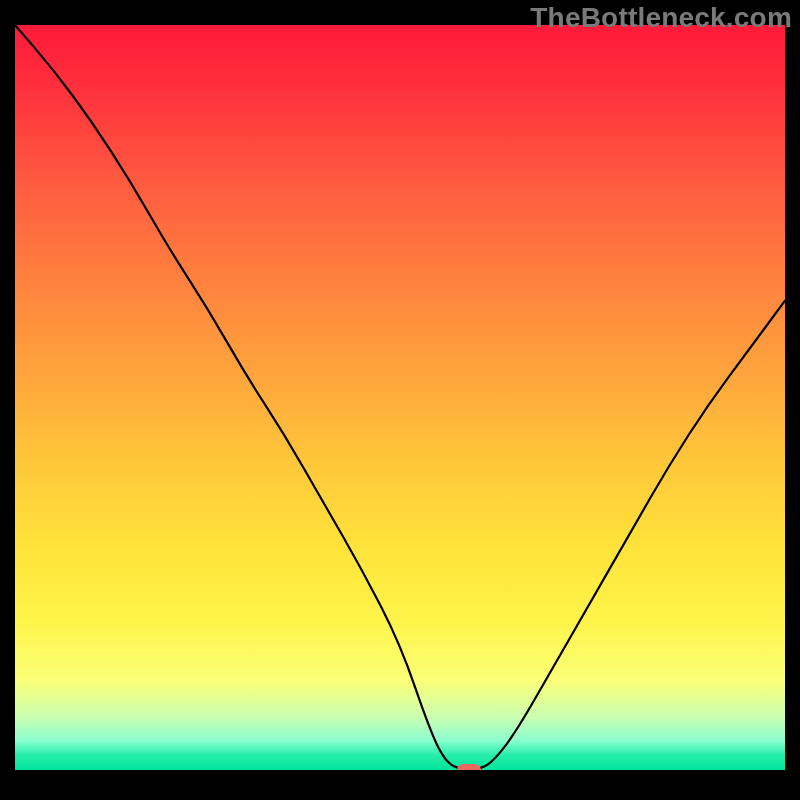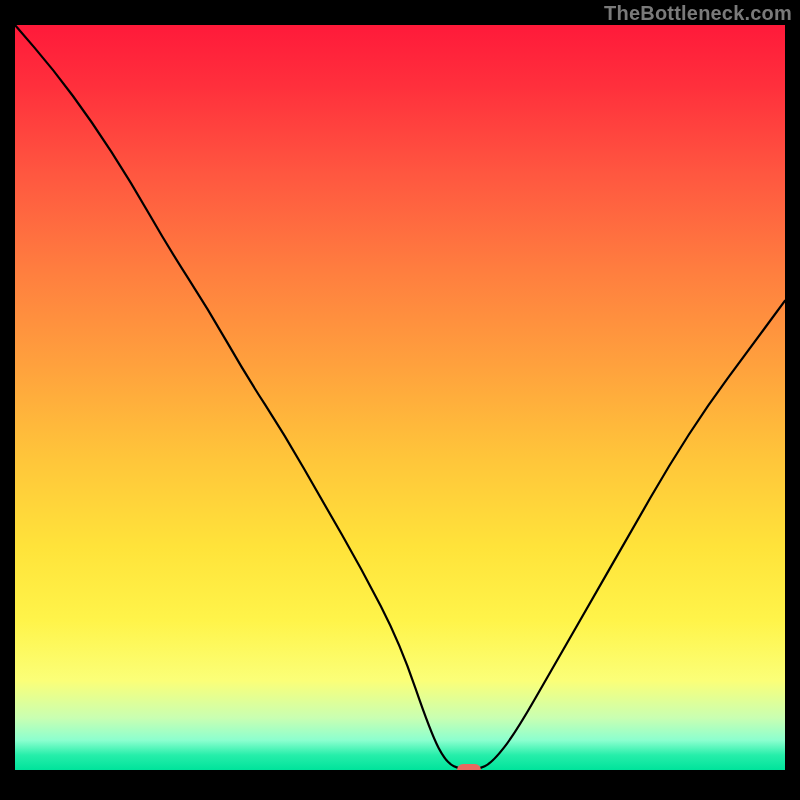--- a/index.html
+++ b/index.html
@@ -15,21 +15,21 @@
     position: relative;
     width: 800px;
     height: 800px;
     background: #000;
   }
   .watermark {
     position: absolute;
     top: 2px;
     right: 8px;
     color: #7a7a7a;
-    font-size: 20px;
+    font-size: 28px;
     font-weight: 600;
     letter-spacing: 0.2px;
     text-align: right;
     z-index: 20;
   }
   .plot-area {
     position: absolute;
     left: 15px;
     top: 25px;
     width: 770px;

